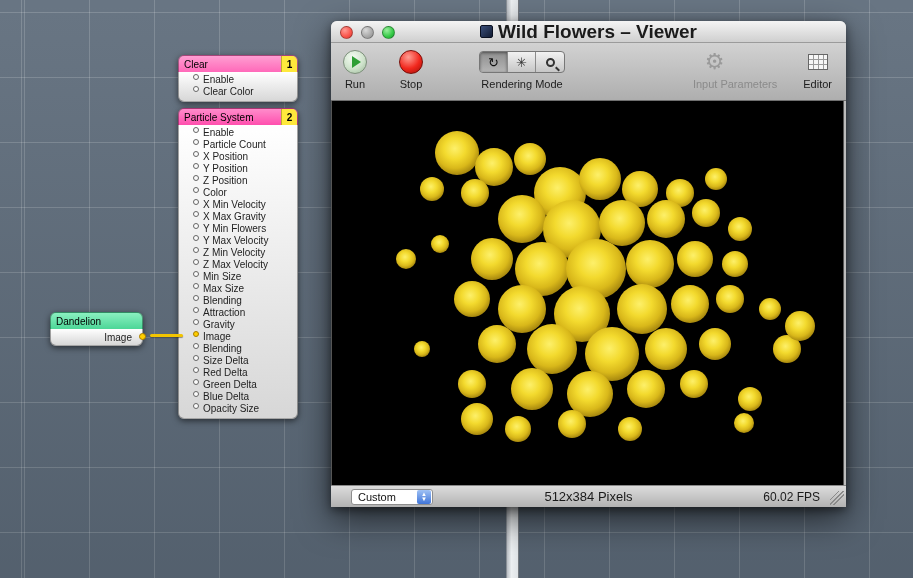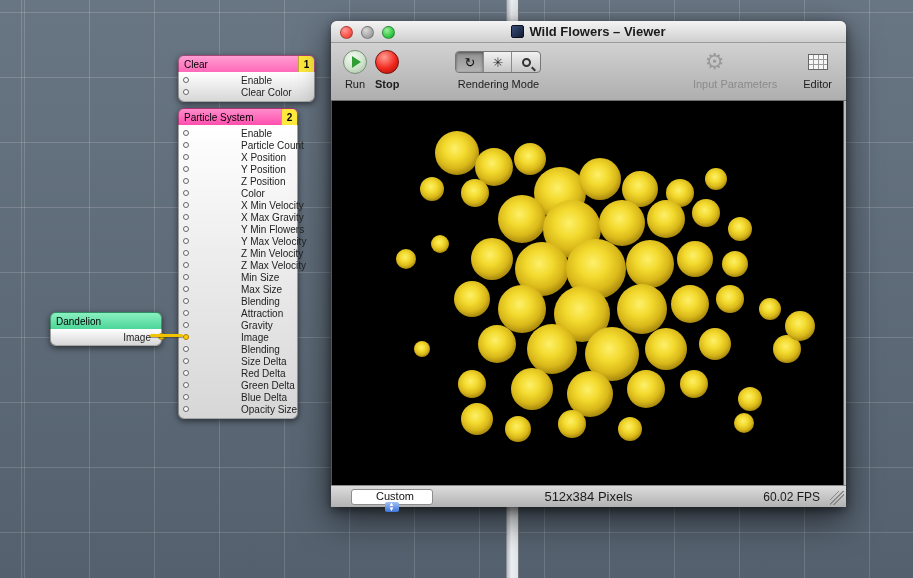--- a/index.html
+++ b/index.html
@@ -31,33 +31,33 @@
   .node-header { display:flex; align-items:stretch; height:17px;
     border-radius:6px 6px 0 0; overflow:hidden; border:1px solid rgba(0,0,0,0.35); border-bottom:none; }
   .node-title { flex:1; display:flex; align-items:center; padding-left:5px;
     color:#000; font-size:10px; white-space:nowrap; }
   .node-badge { width:16px; display:flex; align-items:center; justify-content:center;
     background:#ffe93c; color:#000; font-size:10px; font-weight:bold;
     border-left:1px solid rgba(0,0,0,0.25); }
   .node-body { background:linear-gradient(to bottom,#ffffff,#d7d7d7);
     border:1px solid rgba(0,0,0,0.35); border-top:none;
     border-radius:0 0 6px 6px; padding:2px 0 3px 0; }
-  .port-row { display:flex; align-items:center; height:12px; padding-left:4px;gap:48px; }
+  .port-row { display:flex; align-items:flex-start; height:12px; padding-left:14px; }
   .port-dot { width:6px; height:6px; border-radius:50%;
     border:1px solid #666; background:#fbfbfb; margin-right:4px; flex:0 0 auto; }
   .port-dot.connected { background:#ffcf00; border-color:#a87d00; }
   .port-label { color:#222; font-size:10px; white-space:nowrap; }
 
-  .node-clear { left:178px; top:55px; width:137px; }
+  .node-clear { left:178px; top:55px; width:120px; }
   .node-clear .node-header { background:linear-gradient(to bottom,#ff9ed2,#ff69b9); }
 
   .node-ps { left:178px; top:108px; width:120px; }
   .node-ps .node-header { background:linear-gradient(to bottom,#ff8ccb,#ff4fae); }
 
-  .node-dandelion { left:50px; top:312px; width:112px; }
+  .node-dandelion { left:50px; top:312px; width:93px; }
   .node-dandelion .node-header { background:linear-gradient(to bottom,#8af0c0,#4cd697); }
   .node-dandelion .node-body { position:relative; height:17px; display:flex;
     align-items:center; justify-content:flex-end; padding:0 10px 0 0; }
   .out-dot { position:absolute; right:-4px; top:4px; width:7px; height:7px;
     border-radius:50%; background:#ffcf00; border:1px solid #a87d00; }
 
   .connection { position:absolute; left:150px; top:334px; width:33px; height:3px;
     background:#f2c400; border-radius:2px; z-index:2;
     box-shadow:0 1px 1px rgba(0,0,0,0.4); }
 
@@ -71,21 +71,21 @@
     border-bottom:1px solid #9b9b9b;
     display:flex; align-items:center; justify-content:center; }
   .traffic { position:absolute; left:9px; top:5px; display:flex; gap:8px; }
   .tl { width:13px; height:13px; border-radius:50%; border:1px solid rgba(0,0,0,0.3); }
   .tl.close { background:radial-gradient(circle at 35% 30%, #ff9a93, #f9534a 60%, #c93a32); }
   .tl.min   { background:radial-gradient(circle at 35% 30%, #d9d9d9, #a8a8a8 60%, #8c8c8c); }
   .tl.zoom  { background:radial-gradient(circle at 35% 30%, #9bef9e, #35c946 60%, #1f9a32); }
   .title-group { display:flex; align-items:center; gap:5px; }
   .doc-icon { width:13px; height:13px; background:linear-gradient(135deg,#3b4f7a,#121c33);
     border:1px solid #0a1020; border-radius:2px; }
-  .window-title { font-size:13px; font-weight:bold; color:#1b1b1b; }
+  .window-title { font-size:19px; font-weight:bold; color:#1b1b1b; }
 
   .toolbar { height:58px; background:linear-gradient(to bottom,#d2d2d2,#aeaeae);
     border-bottom:1px solid #6f6f6f; display:flex; align-items:flex-start;
     padding:5px 14px 0 12px; }
   .tb-item { display:flex; flex-direction:column; align-items:center; gap:2px; }
   .tb-label { font-size:11px; color:#1c1c1c; white-space:nowrap; }
   .tb-label.disabled { color:#8b8b8b;margin-left:41px; }
   .icon-box { height:28px; display:flex; align-items:center; justify-content:center; }
 
   .run-icon { width:24px; height:24px; border-radius:50%;
@@ -121,21 +121,21 @@
     overflow:hidden; border-left:1px solid #555; border-right:1px solid #555; }
   .flower { position:absolute; border-radius:50%;
     background:radial-gradient(circle at 45% 40%, #fdf06a 0%, #f3da2e 30%,
       #d9b81a 55%, #9c7d0c 78%, rgba(70,55,4,0.55) 90%, rgba(0,0,0,0) 100%); }
 
   .statusbar { position:relative; height:22px;
     background:linear-gradient(to bottom,#dcdcdc,#b2b2b2);
     border-top:1px solid #888; display:flex; align-items:center; }
   .popup { position:absolute; left:20px; top:3px; width:82px; height:16px;
     background:#fff; border:1px solid #8d8d8d; border-radius:3px;
-    display:flex; align-items:center; font-size:11px; color:#111;flex-direction:column; }
+    display:flex; align-items:center; font-size:11px; color:#111; }
   .popup-text { flex:1; padding-left:6px; }
   .popup-arrows { width:14px; height:14px; margin-right:1px; border-radius:2px;
     background:linear-gradient(to bottom,#9fc1f5,#3f74d8);
     display:flex; flex-direction:column; align-items:center; justify-content:center;
     color:#fff; font-size:6px; line-height:5px; }
   .size-text { position:absolute; left:0; right:0; text-align:center;
     font-size:13px; color:#1a1a1a; }
   .fps-text { position:absolute; right:26px; font-size:12px; color:#1a1a1a; }
   .grip { position:absolute; right:2px; bottom:2px; width:14px; height:14px;
     background:
@@ -298,21 +298,21 @@
 
     <div class="toolbar">
       <div class="tb-item">
         <span class="icon-box">
             <span class="run-icon">
               <span class="run-tri"></span>
             </span>
           </span>
         <span class="tb-label">Run</span>
       </div>
-      <div class="tb-item" style="margin-left:8px;font-weight:bold;">
+      <div class="tb-item" style="margin-left:32px;">
         <span class="icon-box">
             <span class="stop-icon"></span>
           </span>
         <span class="tb-label">Stop</span>
       </div>
       <div class="tb-item" style="margin-left:56px;">
         <span class="icon-box">
           <span class="segmented">
             <span class="segment selected">↻</span>
             <span class="segment">✳</span>

